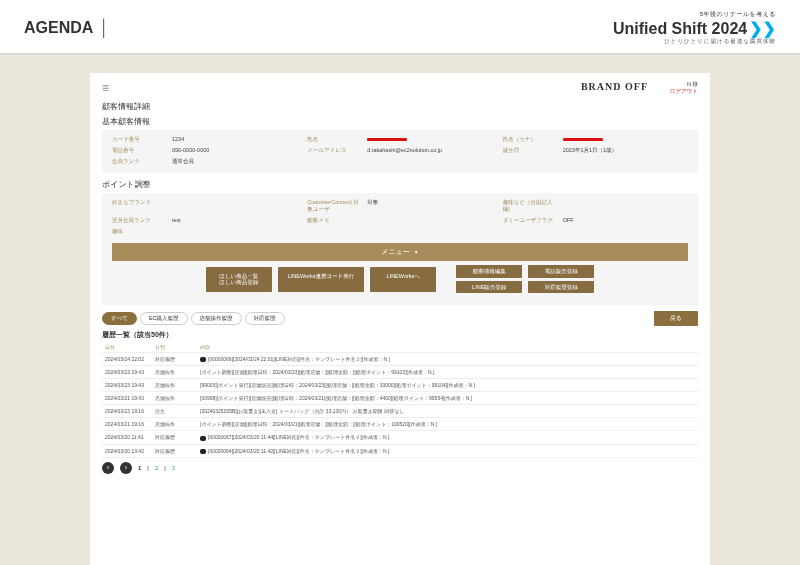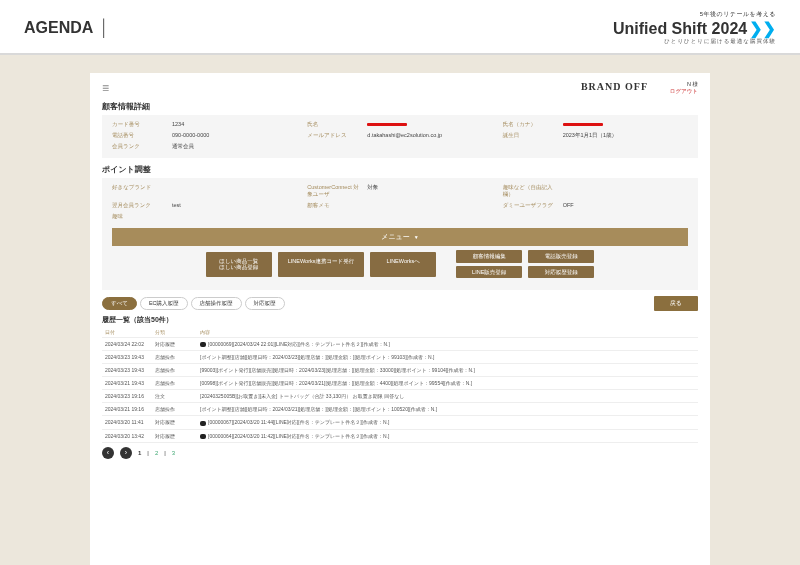--- a/index.html
+++ b/index.html
@@ -13,21 +13,21 @@
   .logo-main { font-size: 16px; font-weight: 700; display: flex; align-items: flex-end; gap: 2px; }
   .logo-main .arr { color: #00aeef; font-weight: 900; }
   .logo-sub2 { font-size: 5.5px; letter-spacing: 1px; color: #555; }
   .stage { background: #ece7dc; padding: 18px 90px 0; height: 520px; }
   .app { background: #fff; width: 100%; height: 100%; position: relative; padding: 8px 12px; overflow: hidden; }
   .app-top { display: grid; grid-template-columns: 20px 1fr 50px; align-items: start; margin-bottom: 6px; }
   .hamburger { font-size: 12px; color: #888; }
   .app-title { text-align: right; font-family: Georgia, serif; font-size: 10px; font-weight: 700; letter-spacing: 1px; }
   .user-box { text-align: right; font-size: 5.5px; }
   .logout { color: #c33; }
-  .section-title { font-size: 8px; font-weight: 700; margin: 4px 0 3px; }
+  .section-title { font-size: 8px; font-weight: 400; margin: 4px 0 3px; }
   .info-block { background: #f5f5f5; padding: 6px 10px 8px; margin-bottom: 6px; }
   .info-grid { display: grid; grid-template-columns: 1fr 1fr 1fr; column-gap: 10px; row-gap: 4px; font-size: 5.5px; }
   .field { display: flex; gap: 8px; align-items: baseline; }
   .field .lbl { color: #a48b5c; width: 52px; flex-shrink: 0; }
   .field .val { color: #444; }
   .redact { display: inline-block; width: 40px; height: 3px; background: #d11; border-radius: 1px; }
   .menu-bar { background: #a78c5b; color: #fff; text-align: center; padding: 4px; font-size: 7px; margin: 8px 0 4px; position: relative; }
   .menu-bar::after { content: "▼"; font-size: 5px; margin-left: 4px; }
   .btn-row { display: flex; justify-content: center; gap: 20px; align-items: center; margin-bottom: 4px; }
   .btn-group-left { display: flex; gap: 6px; }
@@ -76,20 +76,21 @@
       <div class="app-top">
         <div class="hamburger">≡</div>
         <div class="app-title">BRAND OFF</div>
         <div class="user-box">
           <div>N 様</div>
           <div class="logout">ログアウト</div>
         </div>
       </div>
 
       <div class="section-title">顧客情報詳細</div>
+      <div class="section-title">基本顧客情報</div>
       <div class="info-block">
         <div class="info-grid">
           <div class="field">
               <span class="lbl">カード番号</span>
               <span class="val">1234</span>
             </div>
           <div class="field">
               <span class="lbl">氏名</span>
               <span class="val redact"></span>
             </div>

